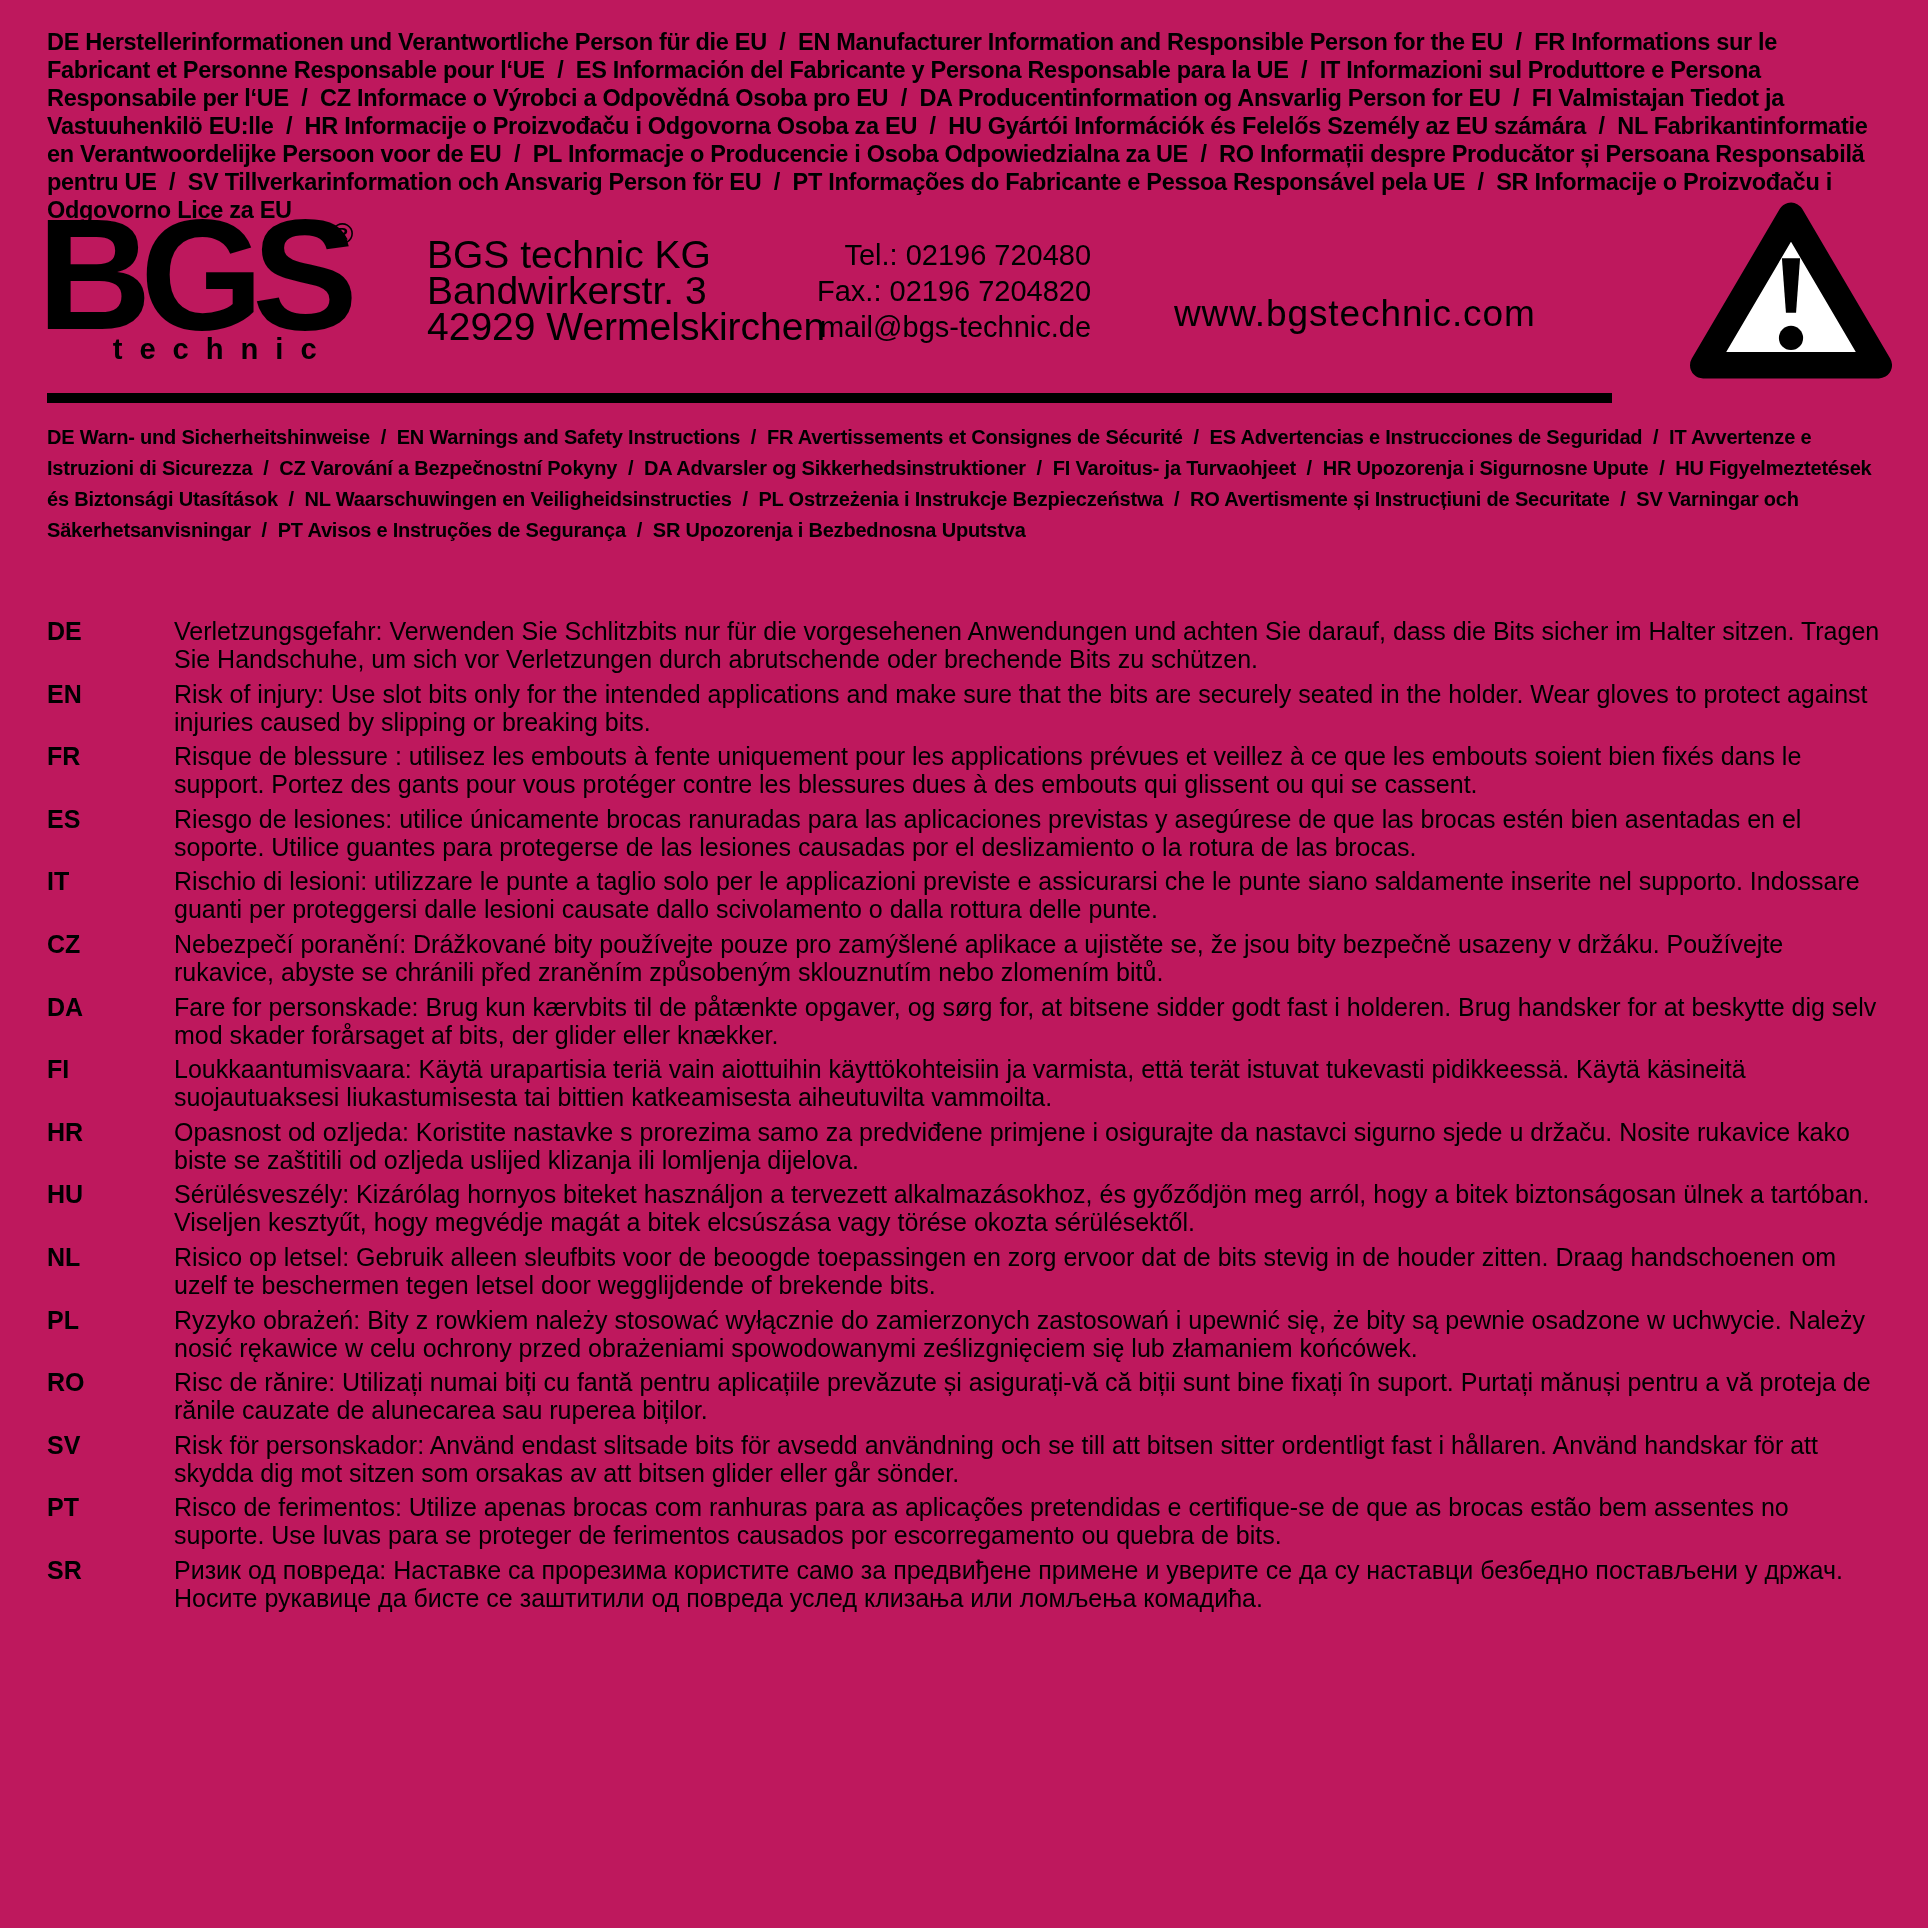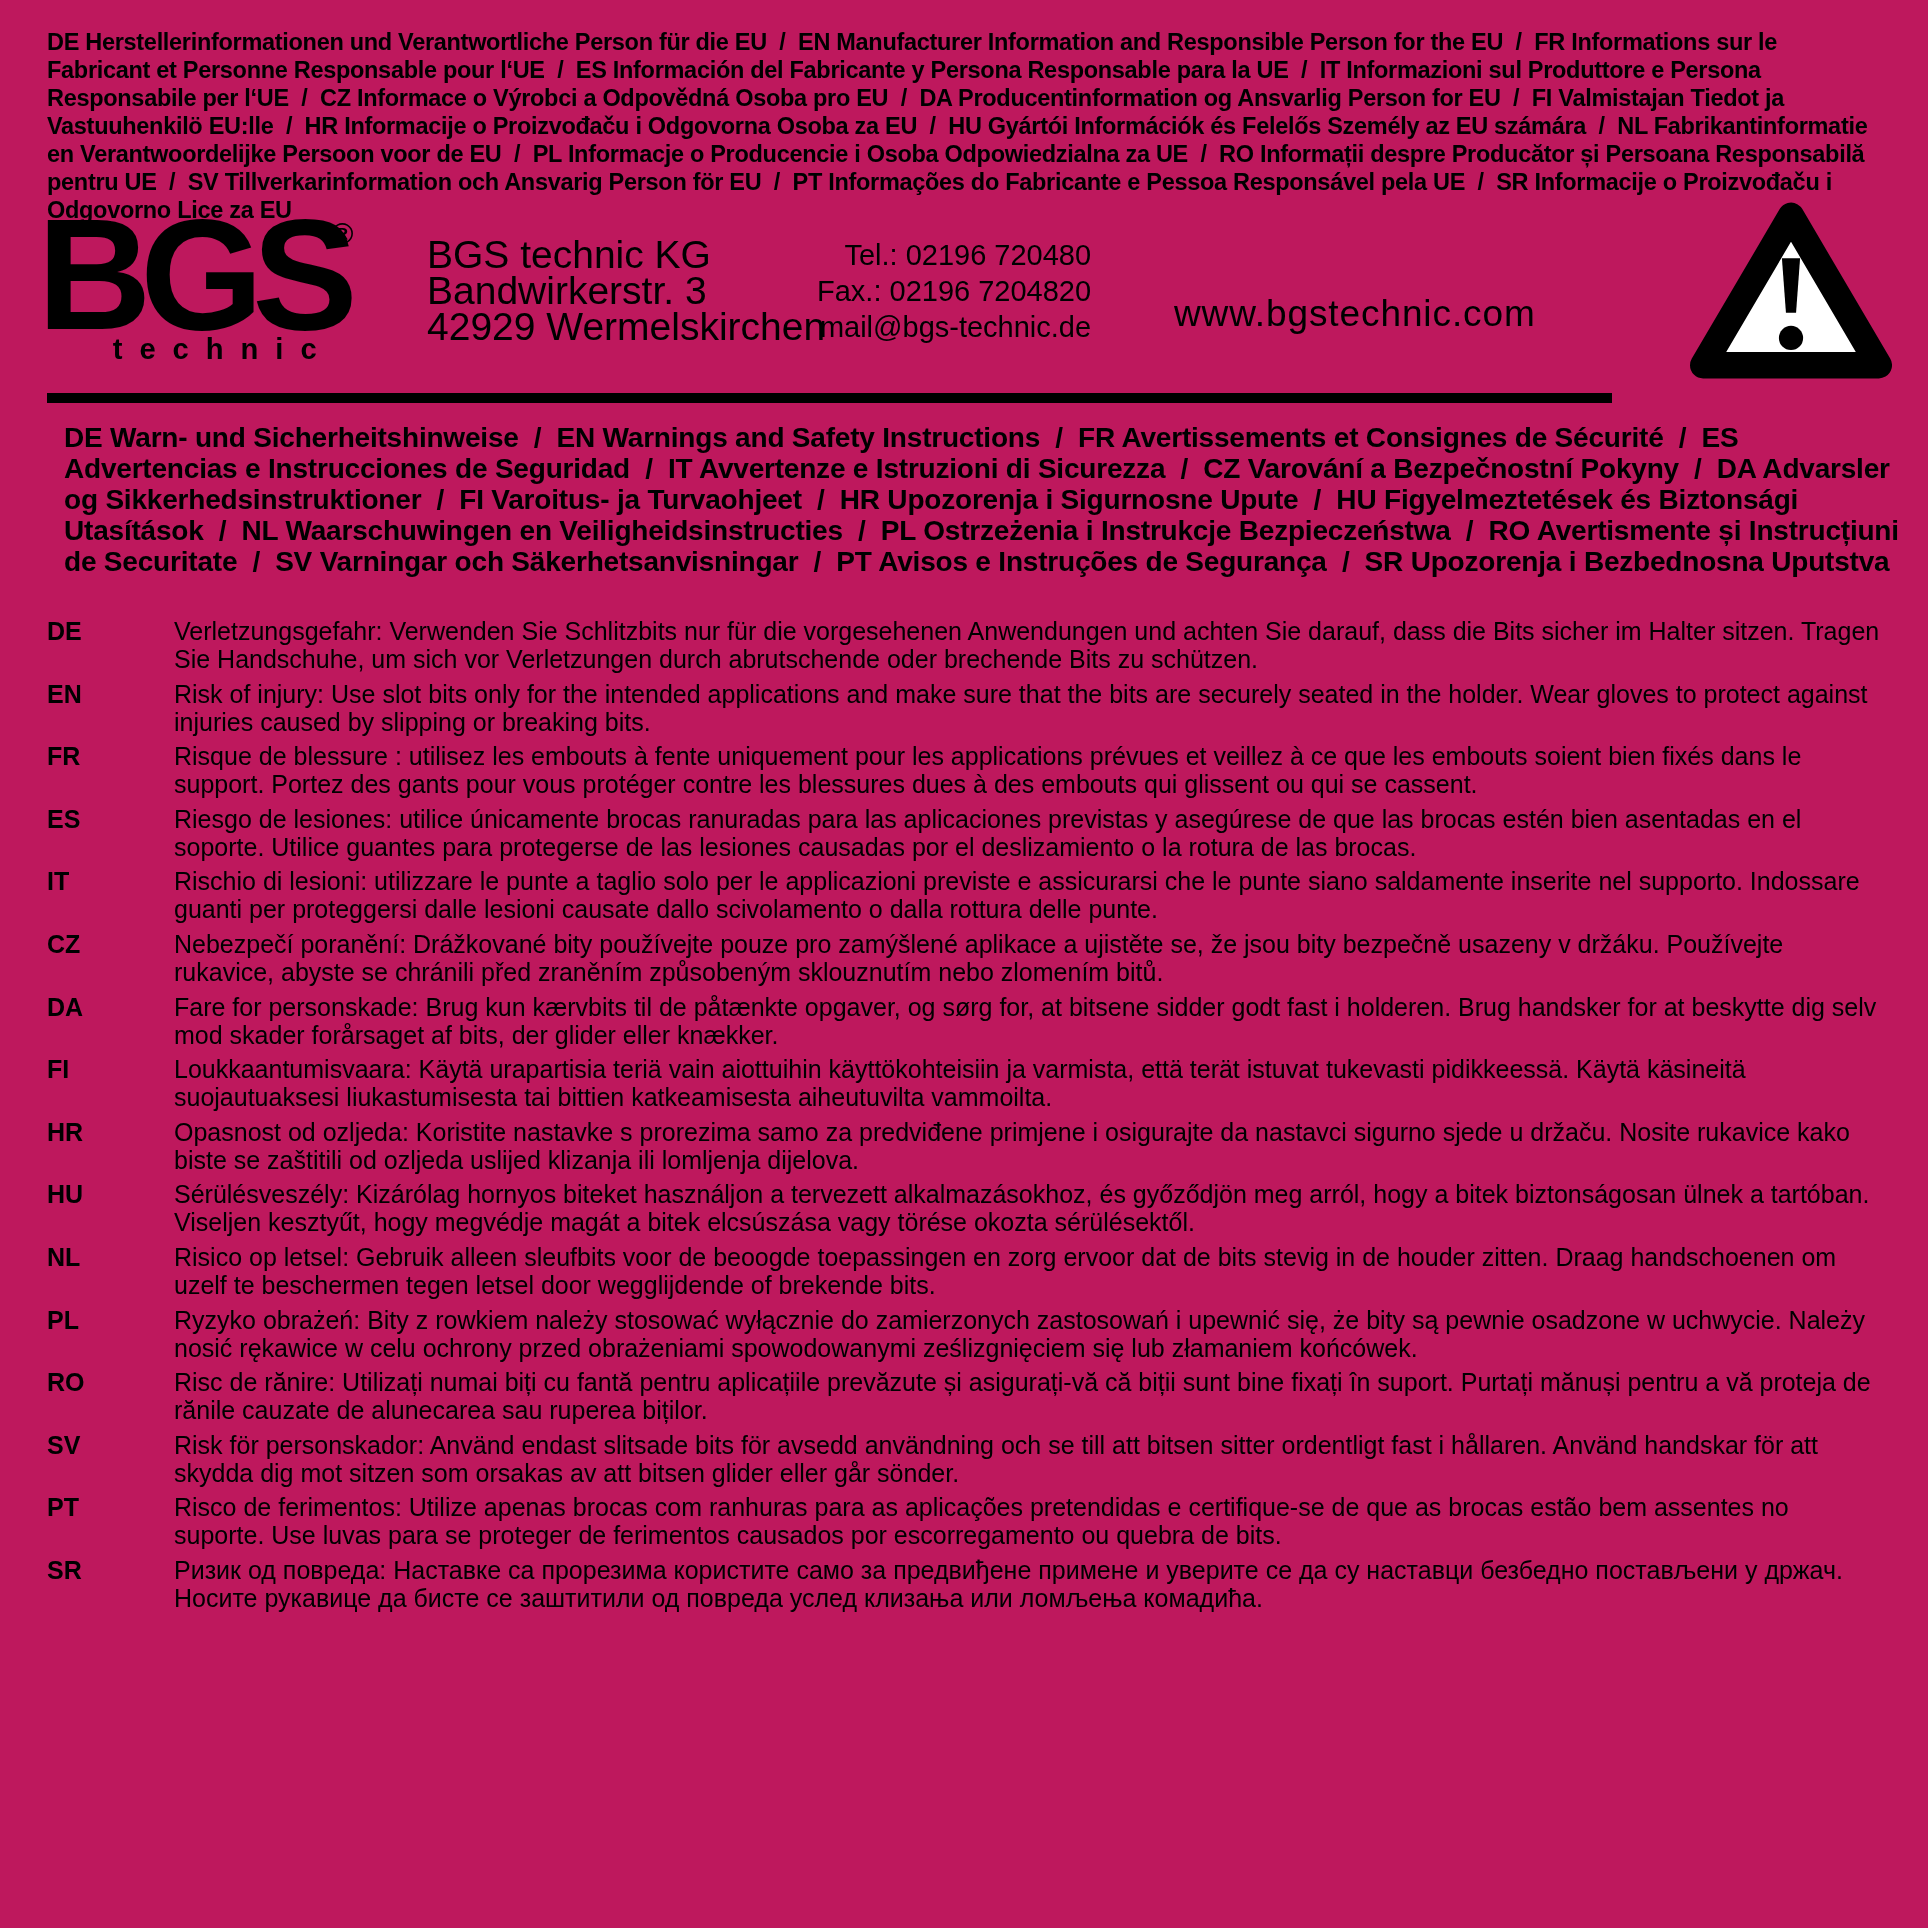--- a/index.html
+++ b/index.html
@@ -16,22 +16,22 @@
   }
   .company-row { position:absolute; left:0; top:212px; width:1928px; height:160px; }
   .logo-wrap { position:absolute; left:43px; top:0; width:325px; height:153px; }
   .addr-block { position:absolute; left:427px; top:24.5px; font-size:39px; line-height:36px; }
   .contact-block { position:absolute; left:817px; top:24.5px; font-size:29px; line-height:36px;text-align:right; }
   .website { position:absolute; left:1174px; top:81px; font-size:37px; font-weight:400; letter-spacing:0.9px; }
   .tri-wrap { position:absolute; left:1690px; top:-13px; width:202px; height:181px; }
   .divider { position:absolute; left:47px; top:393px; width:1565px; height:10.4px; background:#000; }
   .safety-header {
     position:absolute; left:47px; top:422px; width:1836px;
-    font-size:28px; font-weight:700; line-height:31px;
-    letter-spacing:-0.2px; white-space:pre-wrap;margin-left:17px;
+    font-size:20px; font-weight:700; line-height:31px;
+    letter-spacing:-0.2px; white-space:pre-wrap;
   }
   .warn-list { position:absolute; left:47px; top:617px; width:1836px; }
   .warn-item { display:flex; margin-bottom:6.6px; font-size:25px; line-height:28px;gap:41px; }
   .warn-code { flex:0 0 58px; width:58px; font-weight:700; }
   .warn-text { flex:1;margin-left:28px; }
 </style>
 </head>
 <body>
 
 <div class="page">

